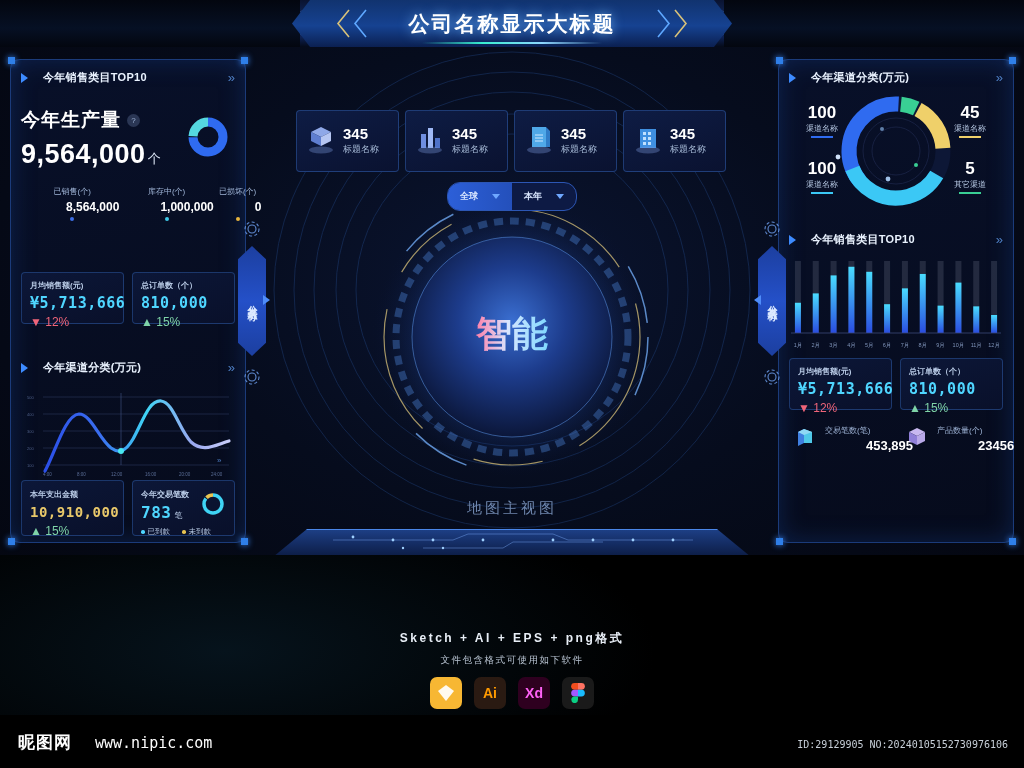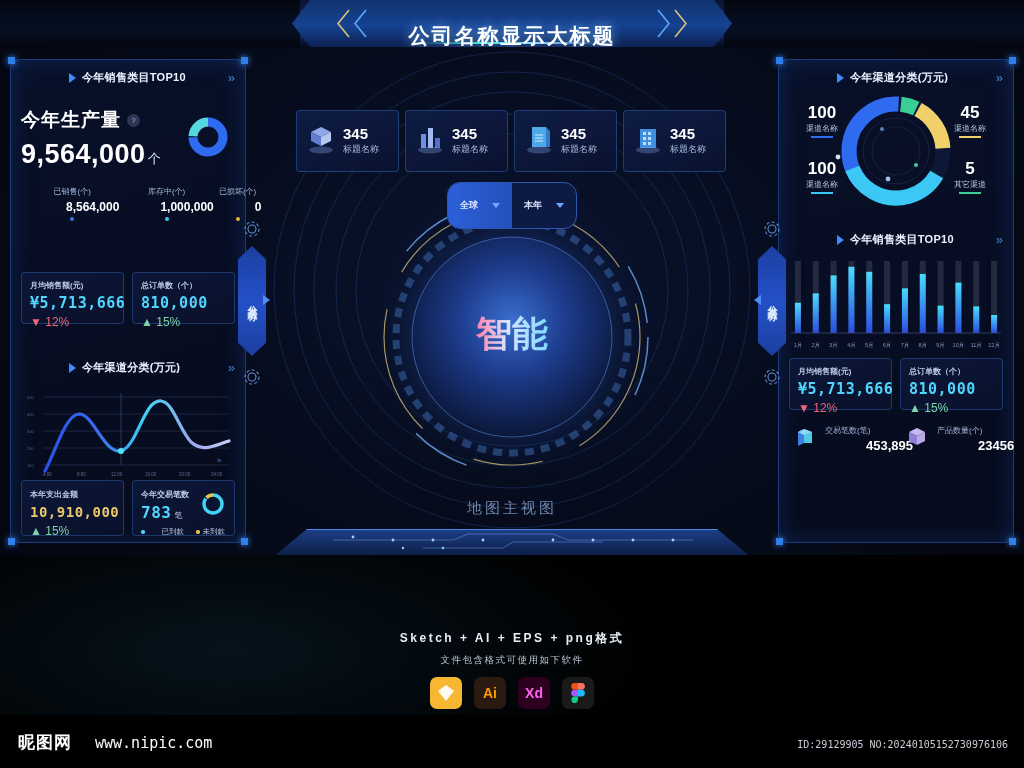--- a/index.html
+++ b/index.html
@@ -16,21 +16,21 @@
     background:linear-gradient(180deg,#03060f,#061024 60%,#03060f); }
   .tb-dark.l { left:0; } .tb-dark.r { right:0; }
   .tb-arcs { position:absolute; top:0; left:0; width:1024px; height:47px; opacity:.6; }
   .tb-center { position:absolute; left:50%; top:0; transform:translateX(-50%);
     width:440px; height:47px;
     background:linear-gradient(180deg,#11336f,#164291 55%,#0b2051);
     clip-path:polygon(18px 0,422px 0,440px 50%,422px 100%,18px 100%,0 50%); }
   .tb-underline { position:absolute; left:50%; bottom:3px; transform:translateX(-50%);
     width:180px; height:2px;
     background:linear-gradient(90deg,transparent,#39f0d0,#8fd8ff,transparent); }
-  .tb-title { position:absolute; left:0; top:12px; width:1024px; height:47px;
+  .tb-title { position:absolute; left:0; top:0; width:1024px; height:47px;
     display:flex; align-items:center; justify-content:center;
     color:#fff; font-size:21px; font-weight:bold; letter-spacing:2px;
     text-shadow:0 0 12px rgba(120,190,255,.85); }
   .chev { position:absolute; top:9px; width:16px; height:29px; }
   .chev.a { left:335px; } .chev.b { left:352px; }
   .chev.c { right:335px; } .chev.d { right:352px; }
   .chev svg { width:100%; height:100%; }
 
   
   .dash { position:absolute; left:0; top:47px; width:1024px; height:508px;
@@ -38,21 +38,21 @@
   .sidepanel { position:absolute; width:236px; top:12px; height:484px;
     border:1px solid #1b3b7a; border-radius:10px;
     background:linear-gradient(165deg,#081029 0%,#060b1c 100%);
     box-shadow:inset 0 0 24px rgba(22,60,130,.45); }
   .sidepanel.left { left:10px; } .sidepanel.right { right:10px; }
   .corner { position:absolute; width:7px; height:7px; background:#2f7fe8;
     box-shadow:0 0 6px #3a8bff; }
   .corner.tl{left:-3px;top:-3px;} .corner.tr{right:-3px;top:-3px;}
   .corner.bl{left:-3px;bottom:-3px;} .corner.br{right:-3px;bottom:-3px;}
 
-  .cardhdr { display:flex; align-items:center; gap:6px;margin-left:48px; }
+  .cardhdr { display:flex; align-items:center; gap:15px; }
   .cardhdr .tri { width:0;height:0;border-left:7px solid #3d8bff;
     border-top:5px solid transparent;border-bottom:5px solid transparent; }
   .cardhdr .ttl { color:#eaf3ff; font-size:11px; font-weight:bold; letter-spacing:.3px; }
   .more { color:#4e7fc4; font-size:13px; margin-left:auto; }
 
   .lbl { color:#9fb4d6; font-size:8px; }
   .val { color:#ffffff; font-weight:bold;margin-left:41px; }
 
   .mini { position:absolute; border:1px solid rgba(52,101,185,.45); border-radius:4px;
     background:linear-gradient(160deg,#0c1738 0%,#09102a 100%); }
@@ -77,21 +77,21 @@
   .statcard { position:absolute; width:103px; height:62px; top:63px;
     border:1px solid rgba(50,98,180,.5); border-radius:4px;
     background:linear-gradient(160deg,#0e1c44 0%,#0a1230 100%);
     display:flex; align-items:center; gap:5px; padding:0 7px; }
   .statcard .sv { color:#fff; font-size:15px; font-weight:bold; line-height:1.1; }
   .statcard .sl { color:#a9bdd9; font-size:9px; }
 
   .dropwrap { position:absolute; top:135px; left:50%; transform:translateX(-50%);
     display:flex; border-radius:13px; overflow:hidden;
     border:1px solid #2c56b4; background:#0d1a44; }
-  .drop { display:flex; align-items:center; gap:14px; padding:16px 12px;
+  .drop { display:flex; align-items:center; gap:14px; padding:7px 12px;
     color:#dbe8ff; font-size:9px; font-weight:bold; }
   .drop.active { background:linear-gradient(90deg,#2c5fd8,#2450bb); }
   .caret { width:0;height:0;border-left:4px solid transparent;
     border-right:4px solid transparent;border-top:5px solid #6fa8ff; }
 
   
   .globe { position:absolute; left:50%; top:290px; transform:translate(-50%,-50%);
     width:290px; height:290px; }
   .maplabel { position:absolute; left:50%; top:452px; transform:translateX(-50%);
     color:#6e86ad; font-size:15px; letter-spacing:3px; }
@@ -414,21 +414,21 @@
             </div>
           </div>
           <span style="margin-left:auto;">
             <svg width="26" height="26" viewBox="0 0 26 26">
               <circle cx="13" cy="13" r="9" fill="none" stroke="#3fd4f5" stroke-width="3.5" stroke-dasharray="48 9" transform="rotate(-90 13 13)"></circle>
               <circle cx="13" cy="13" r="9" fill="none" stroke="#e8c451" stroke-width="3.5" stroke-dasharray="8 49" stroke-dashoffset="-49" transform="rotate(-90 13 13)"></circle>
             </svg>
           </span>
         </div>
         <div style="display:flex;gap:12px;margin-top:5px;">
-          <span style="display:flex;align-items:center;gap:17px;">
+          <span style="display:flex;align-items:center;gap:3px;">
             <span style="width:3.5px;height:3.5px;border-radius:50%;background:#4fd6ff;"></span>
             <span style="color:#b9cbe6;font-size:7.5px;">已到款</span>
             </span>
           <span style="display:flex;align-items:center;gap:3px;">
             <span style="width:3.5px;height:3.5px;border-radius:50%;background:#e8c451;"></span>
             <span style="color:#b9cbe6;font-size:7.5px;">未到款</span>
             </span>
         </div>
       </div>
     </div>

